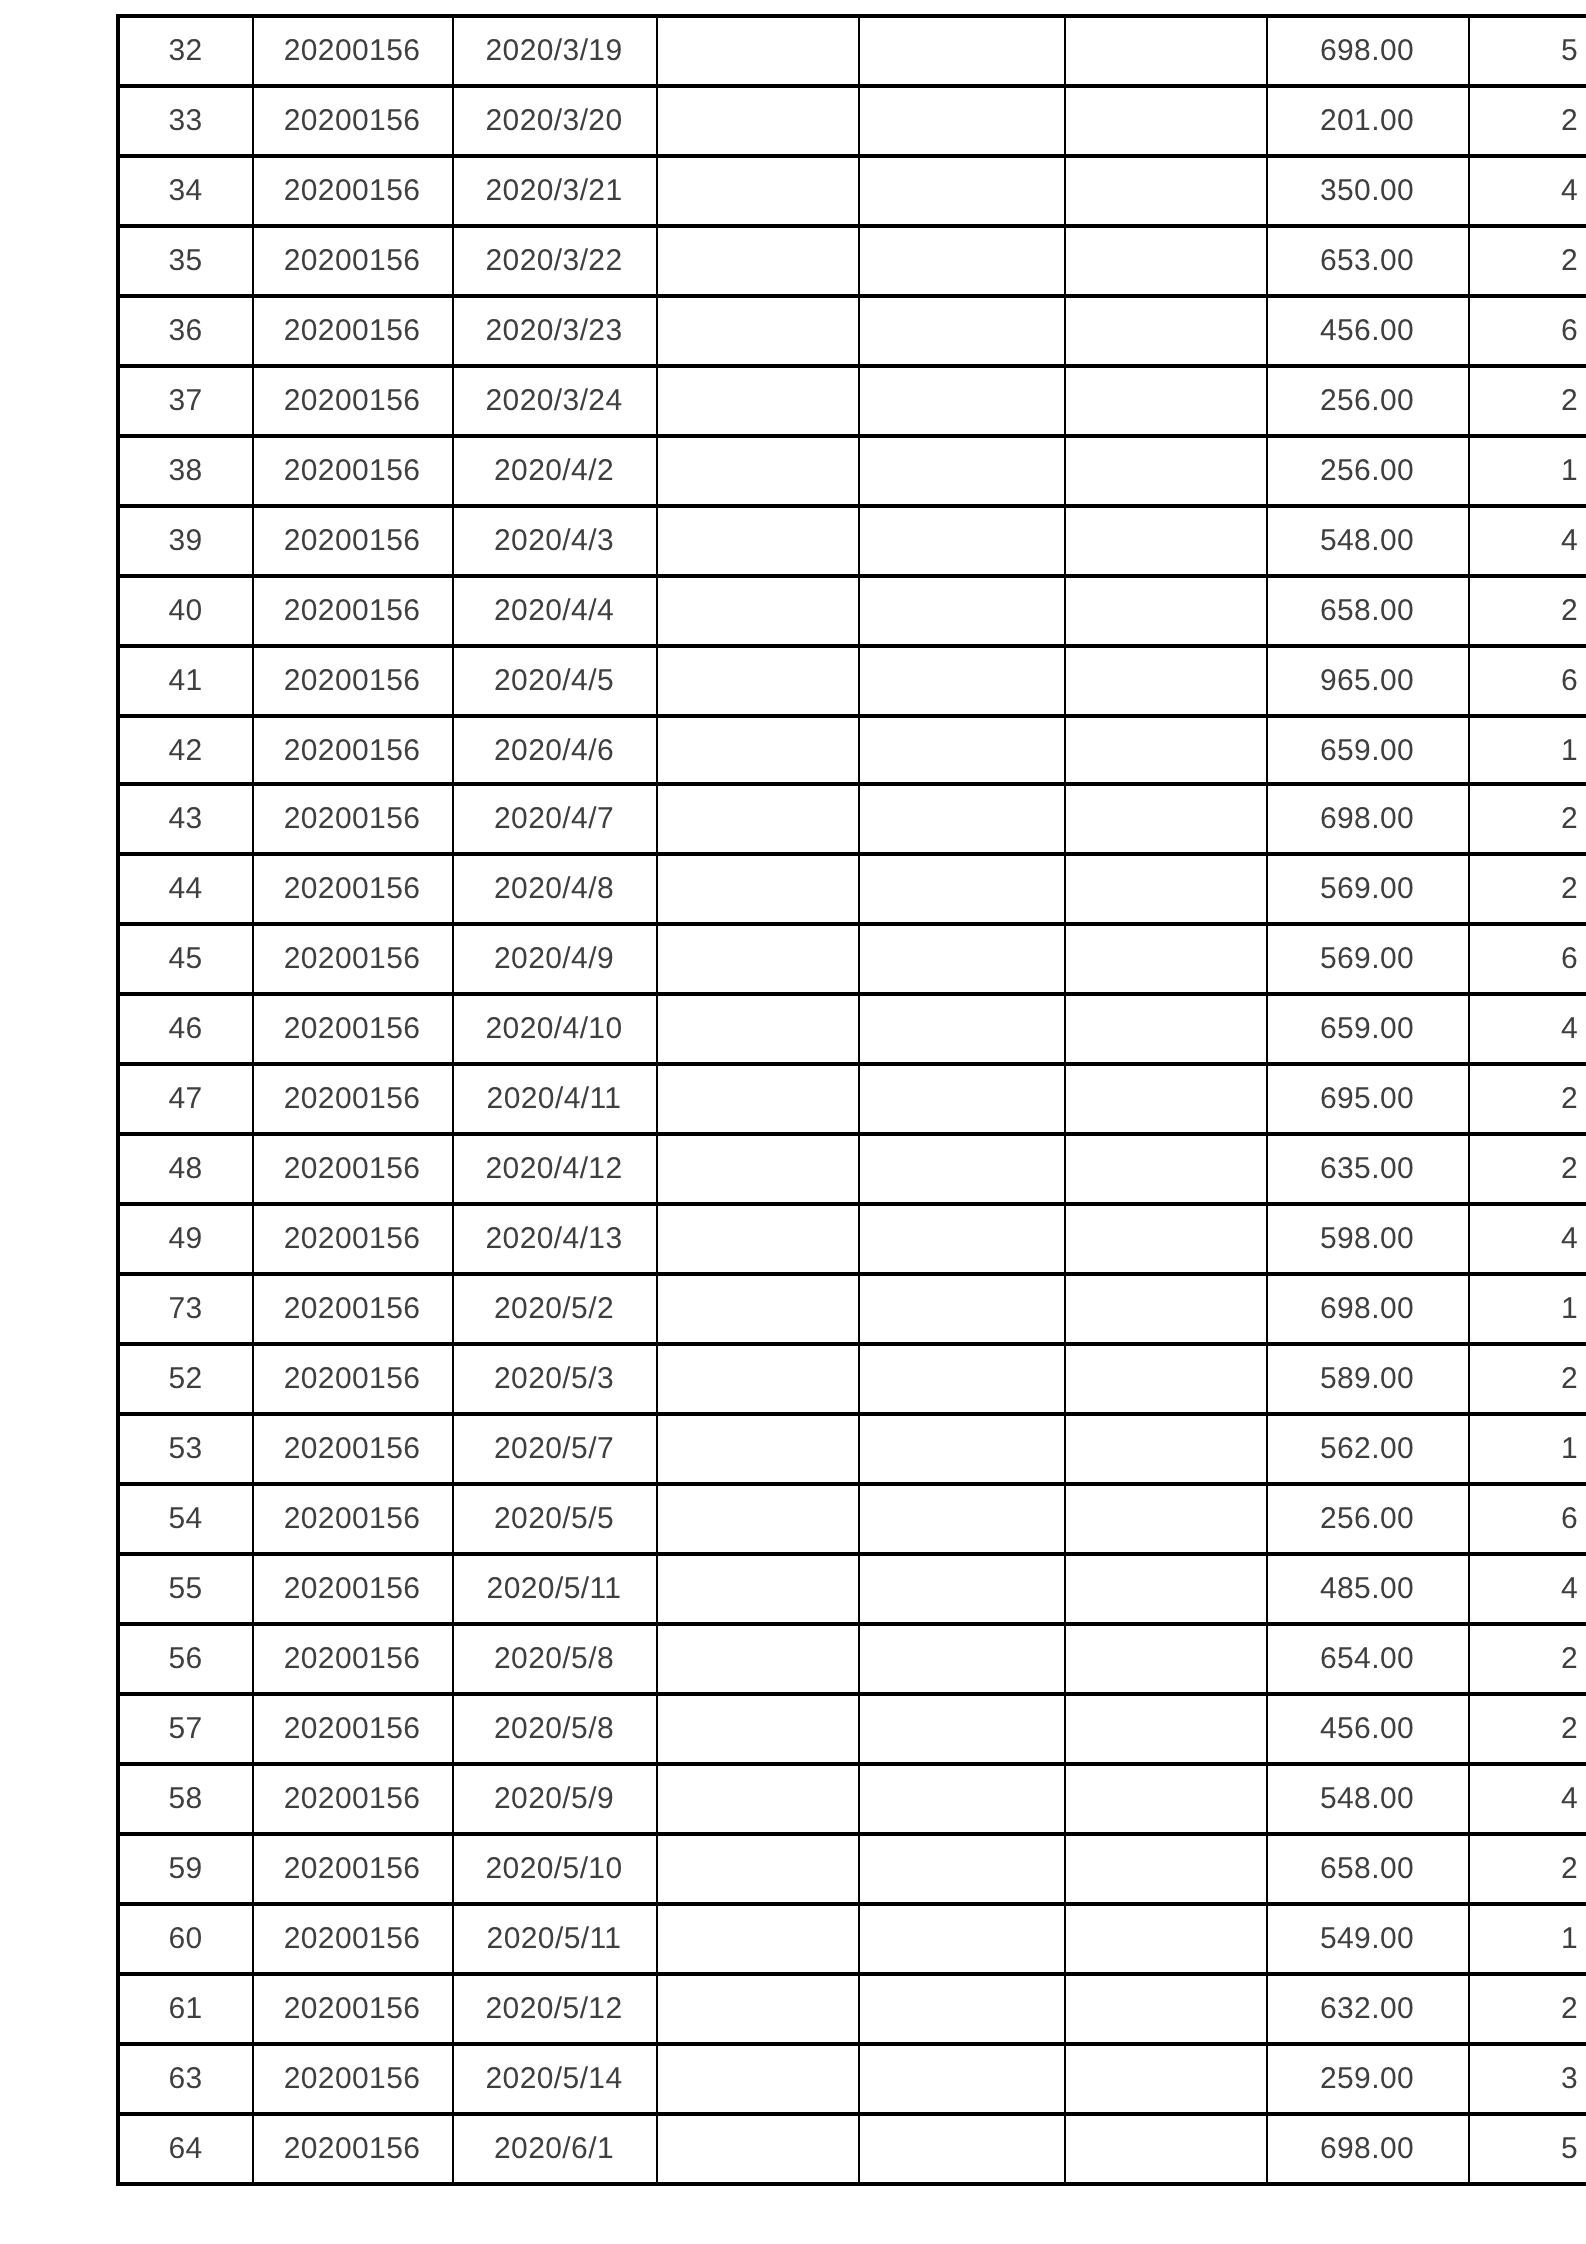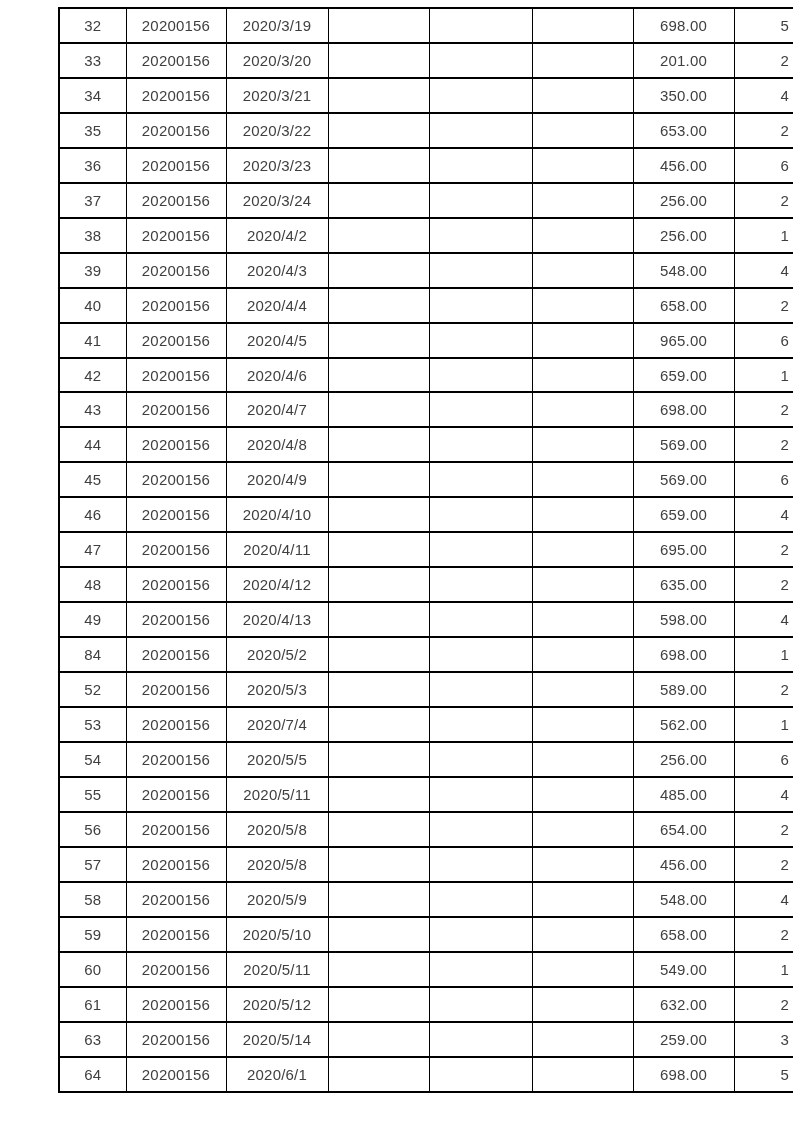--- a/index.html
+++ b/index.html
@@ -235,21 +235,21 @@
           <td>49</td>
           <td>20200156</td>
           <td>2020/4/13</td>
           <td></td>
           <td></td>
           <td></td>
           <td>598.00</td>
           <td>4</td>
         </tr>
         <tr>
-          <td>84</td>
+          <td>73</td>
           <td>20200156</td>
           <td>2020/5/2</td>
           <td></td>
           <td></td>
           <td></td>
           <td>698.00</td>
           <td>1</td>
         </tr>
         <tr>
           <td>52</td>
@@ -257,21 +257,21 @@
           <td>2020/5/3</td>
           <td></td>
           <td></td>
           <td></td>
           <td>589.00</td>
           <td>2</td>
         </tr>
         <tr>
           <td>53</td>
           <td>20200156</td>
-          <td>2020/7/4</td>
+          <td>2020/5/7</td>
           <td></td>
           <td></td>
           <td></td>
           <td>562.00</td>
           <td>1</td>
         </tr>
         <tr>
           <td>54</td>
           <td>20200156</td>
           <td>2020/5/5</td>

